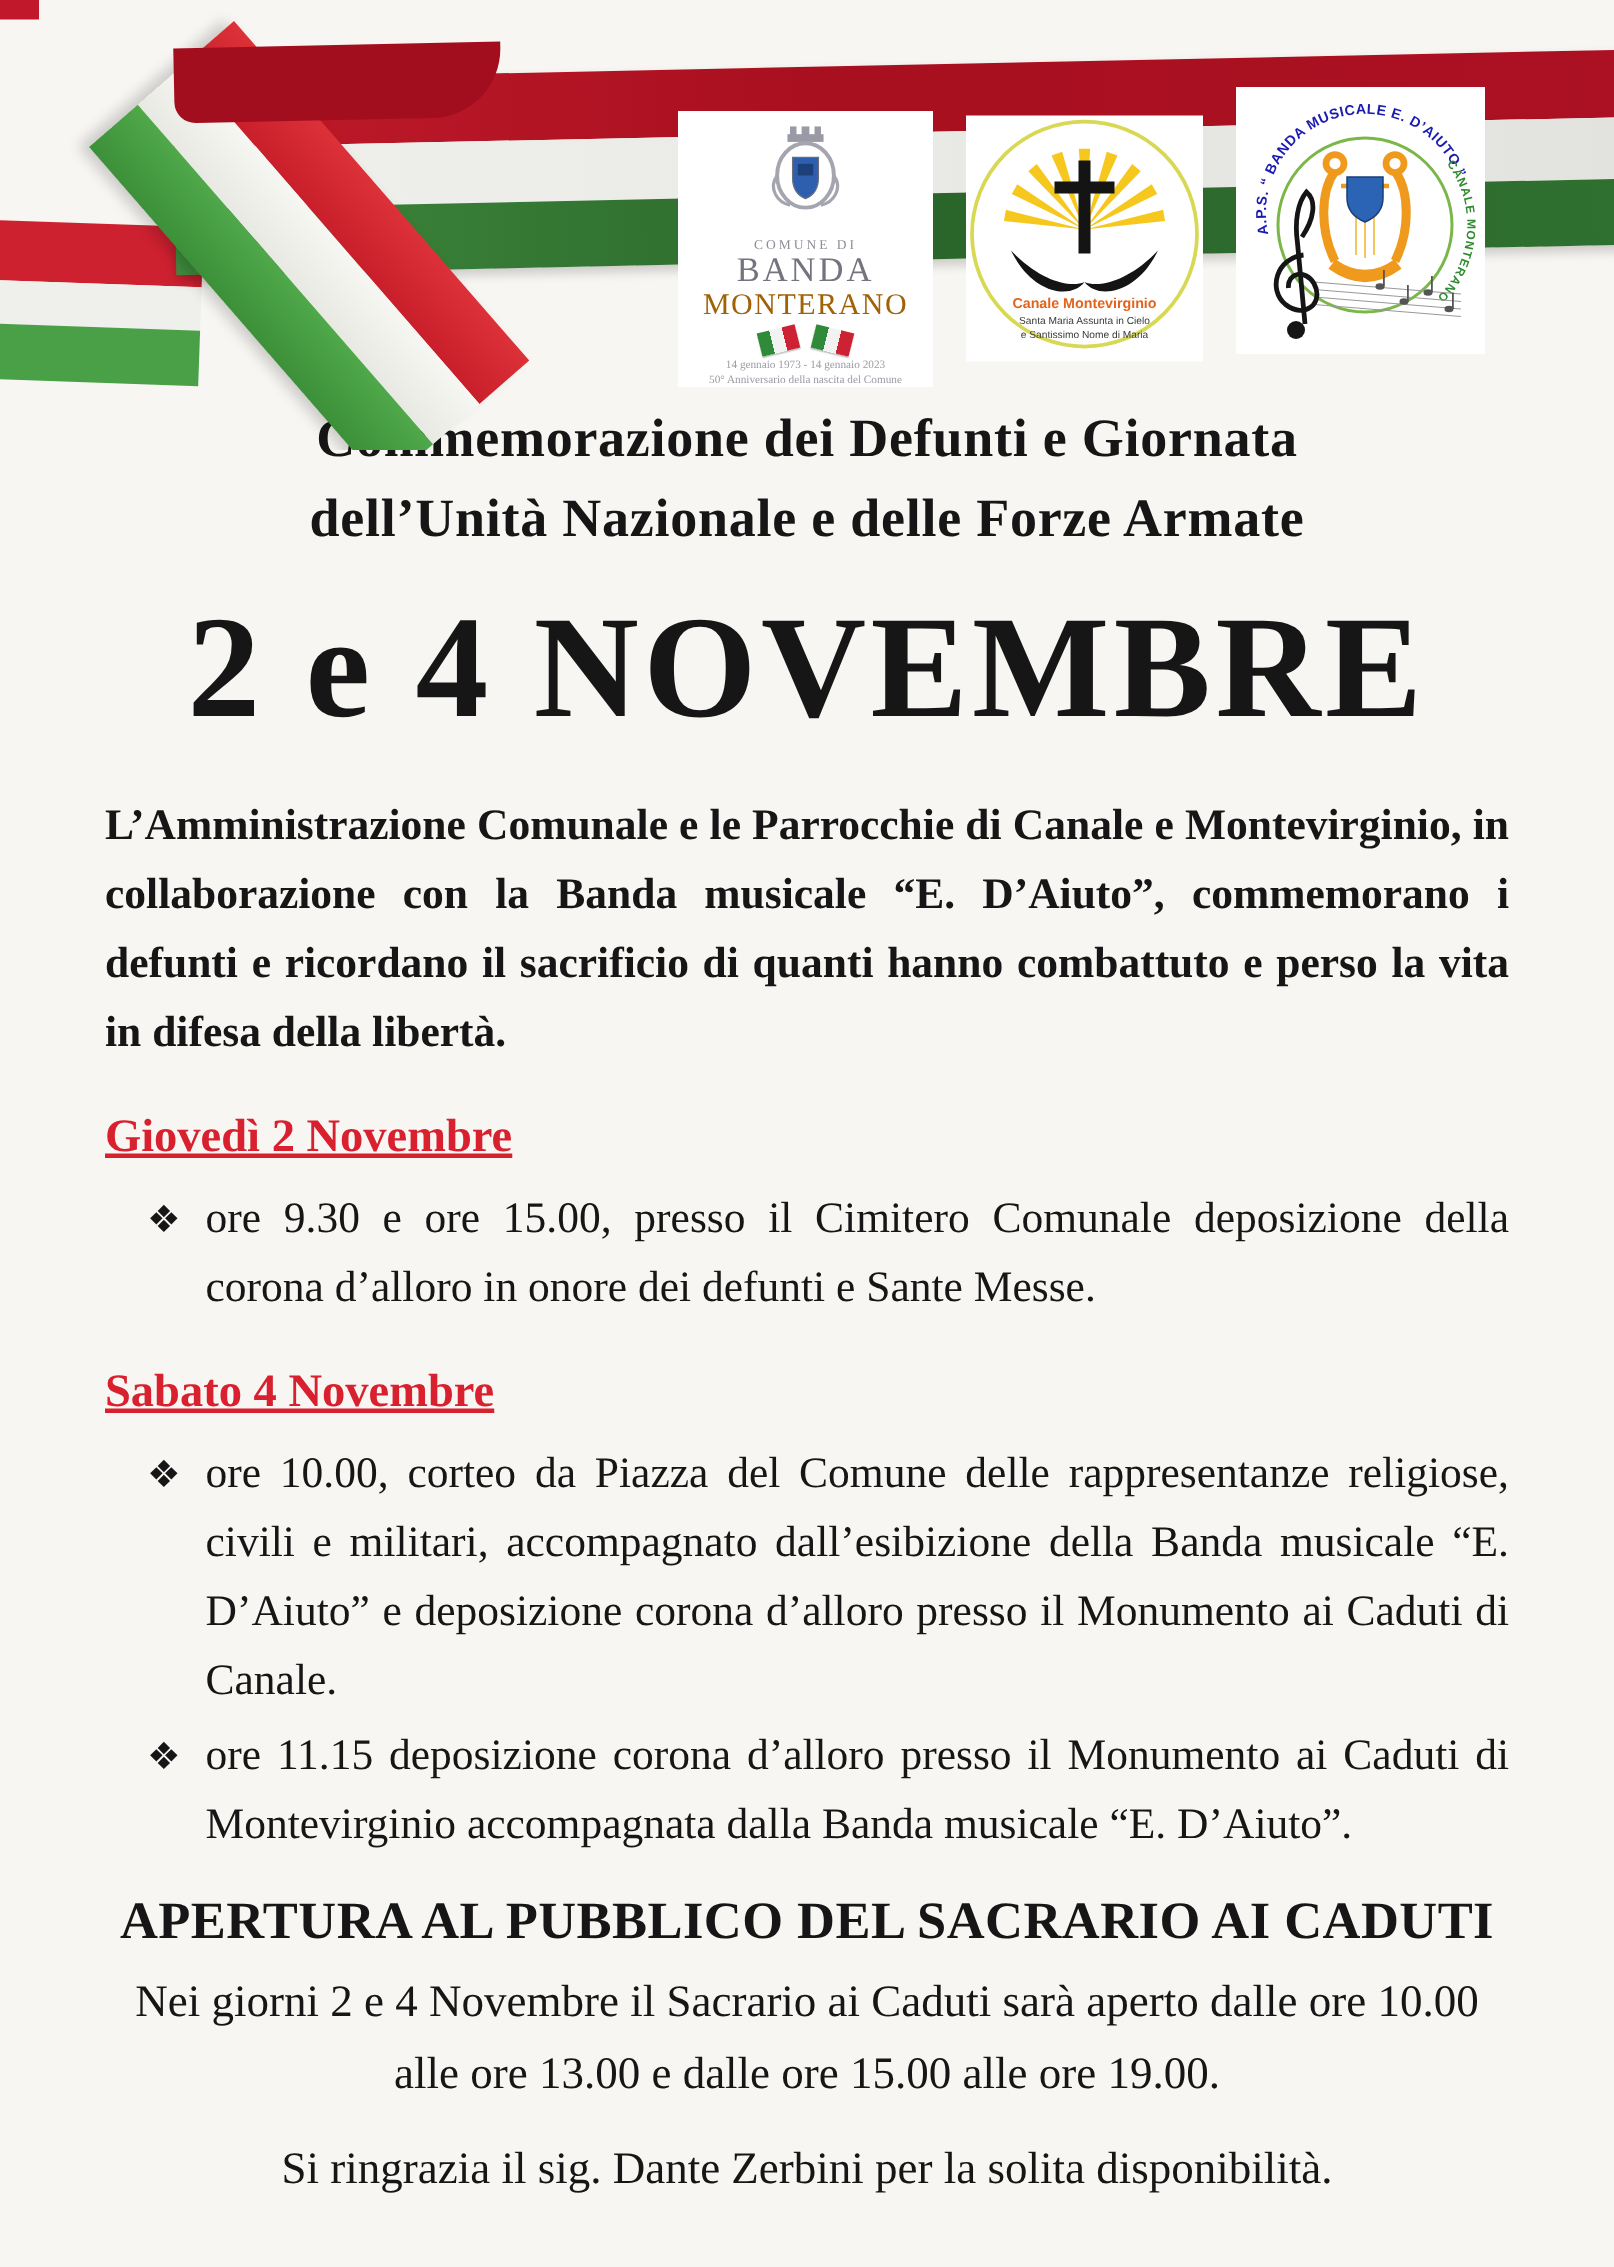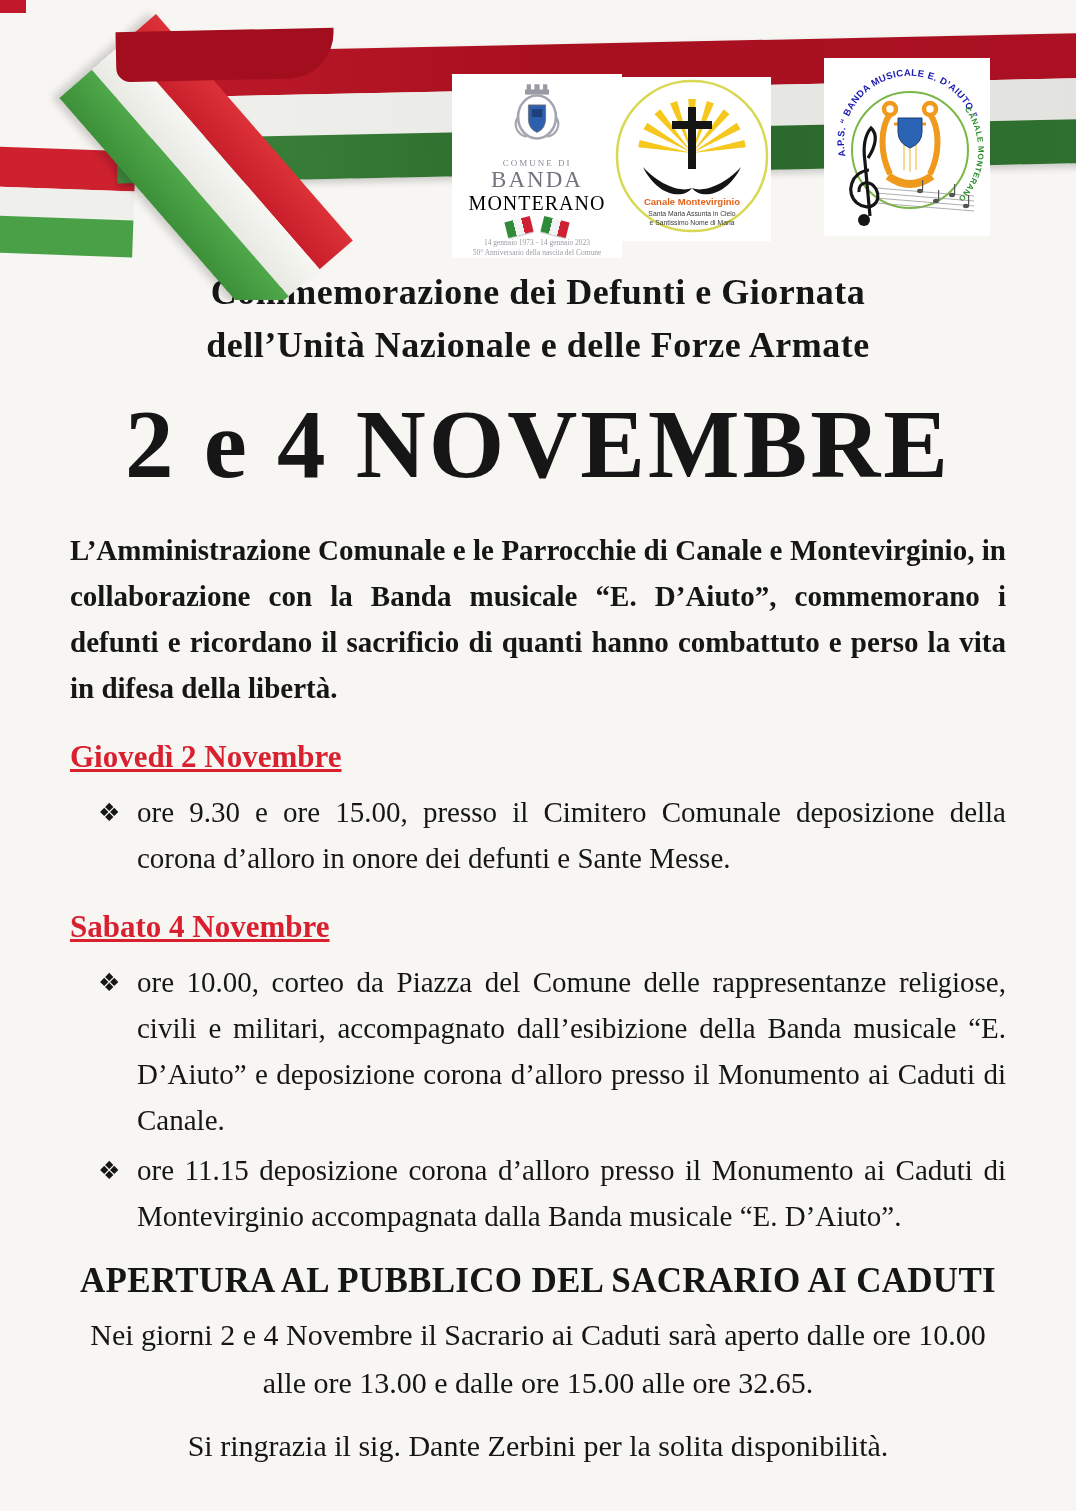--- a/index.html
+++ b/index.html
@@ -28,27 +28,27 @@
   .ribbon-main .g{height:44px;background:linear-gradient(90deg,#3f8a3e,#2a652a 50%,#2f7030);}
   .fold-cap{position:absolute;left:116px;top:30px;width:218px;height:50px;background:#a30e1e;
             transform:rotate(-1.2deg);border-radius:0 0 46px 14px;z-index:5;}
 
   
   .logo-card{position:absolute;background:#ffffff;z-index:6;display:flex;flex-direction:column;
              align-items:center;text-align:center;}
   .card-comune{left:452px;top:74px;width:170px;height:178px;padding-top:6px;}
   .comune-small{font-size:9px;letter-spacing:2px;color:#8d8d97;margin-top:14px;}
   .comune-name1{font-size:23px;letter-spacing:2px;color:#74747f;line-height:1.05;}
-  .comune-name2{font-size:20px;letter-spacing:1px;color:#000000;line-height:1.1;}
+  .comune-name2{font-size:20px;letter-spacing:1px;color:#a16207;line-height:1.1;}
   .flags{display:flex;gap:10px;margin:5px 0 3px;}
   .flag{width:26px;height:16px;background:linear-gradient(90deg,#2f8a3a 33%,#f2f2f2 33% 66%,#cc2233 66%);
         box-shadow:0 1px 1px rgba(0,0,0,.25);}
   .flag.l{transform:rotate(-14deg);} .flag.r{transform:rotate(14deg);}
   .comune-tiny{font-size:7.5px;color:#9b9ba4;line-height:1.35;}
-  .card-parish{left:613px;top:77px;width:158px;height:164px;}
+  .card-parish{left:644px;top:77px;width:158px;height:164px;}
   .card-band{left:824px;top:58px;width:166px;height:178px;}
 
   
   .content{position:relative;padding:266px 70px 0;z-index:2;}
   .title{font-size:36px;font-weight:bold;text-align:center;line-height:53px;letter-spacing:.5px;}
   h1.big{font-size:97px;font-weight:bold;text-align:center;margin:20px 0 6px;letter-spacing:3px;line-height:1.1;}
   p.intro{font-size:29px;line-height:46px;text-align:justify;margin:28px 0 0;font-weight:bold;}
   h3.day{font-size:31px;font-weight:bold;color:#d8202f;margin:28px 0 14px;text-decoration:underline;}
   ul.events{list-style:none;margin:0;padding:0;}
   ul.events li{position:relative;font-size:29px;line-height:46px;text-align:justify;
@@ -205,17 +205,17 @@
         <span class="bullet">❖</span>
         <span>ore 10.00, corteo da Piazza del Comune delle rappresentanze religiose, civili e militari, accompagnato dall’esibizione della Banda musicale “E. D’Aiuto” e deposizione corona d’alloro presso il Monumento ai Caduti di Canale.</span>
       </li>
       <li>
         <span class="bullet">❖</span>
         <span>ore 11.15 deposizione corona d’alloro presso il Monumento ai Caduti di Montevirginio accompagnata dalla Banda musicale “E. D’Aiuto”.</span>
       </li>
     </ul>
 
     <h4 class="sacrario">APERTURA AL PUBBLICO DEL SACRARIO AI CADUTI</h4>
-    <p class="opening">Nei giorni 2 e 4 Novembre il Sacrario ai Caduti sarà aperto dalle ore 10.00 alle ore 13.00 e dalle ore 15.00 alle ore 32.65.</p>
+    <p class="opening">Nei giorni 2 e 4 Novembre il Sacrario ai Caduti sarà aperto dalle ore 10.00 alle ore 13.00 e dalle ore 15.00 alle ore 19.00.</p>
     <p class="thanks">Si ringrazia il sig. Dante Zerbini per la solita disponibilità.</p>
   </div>
 
 </div>
 
 </body></html>

